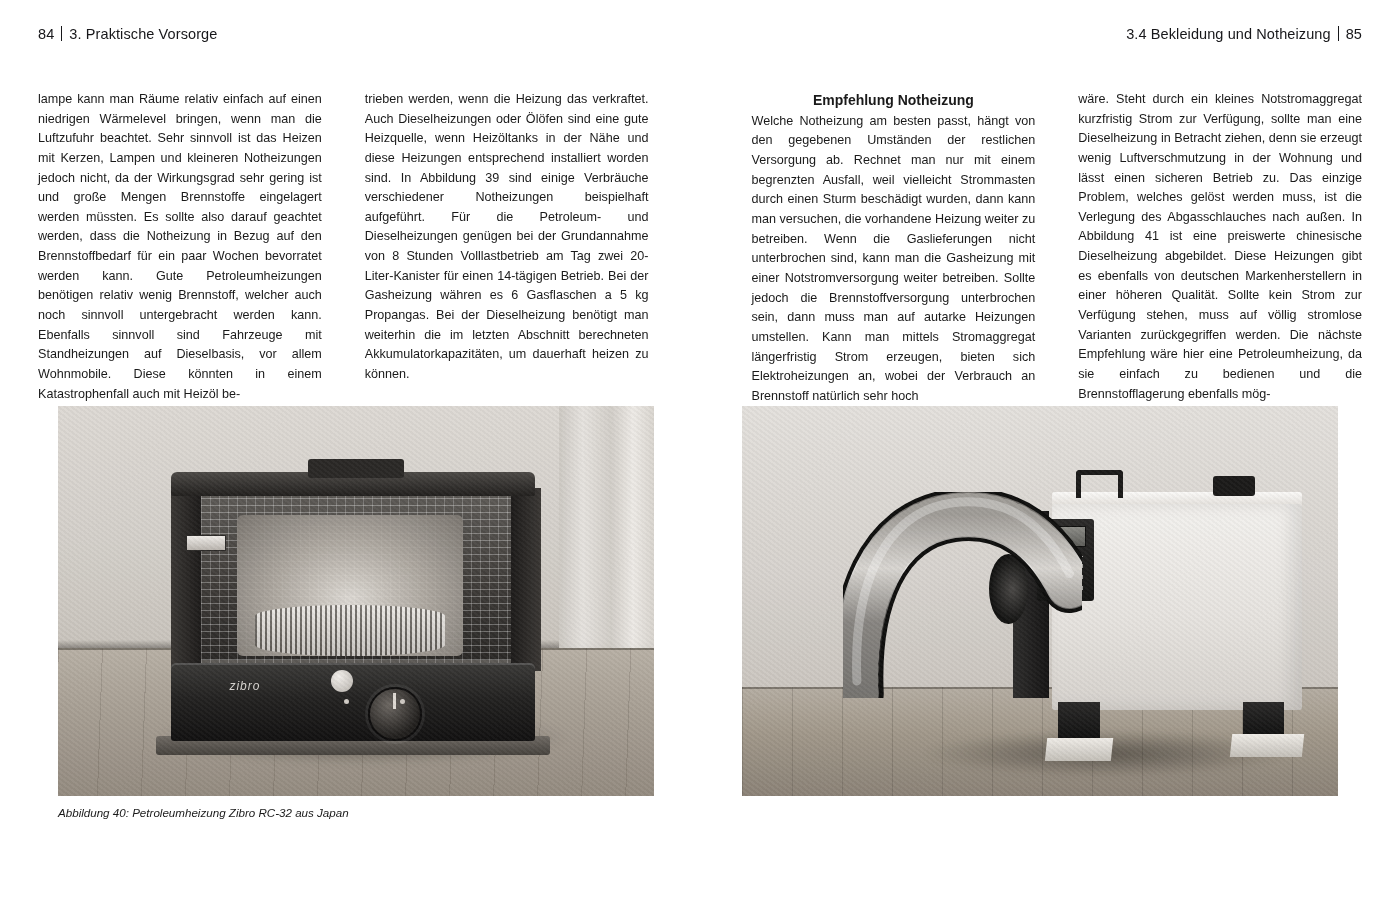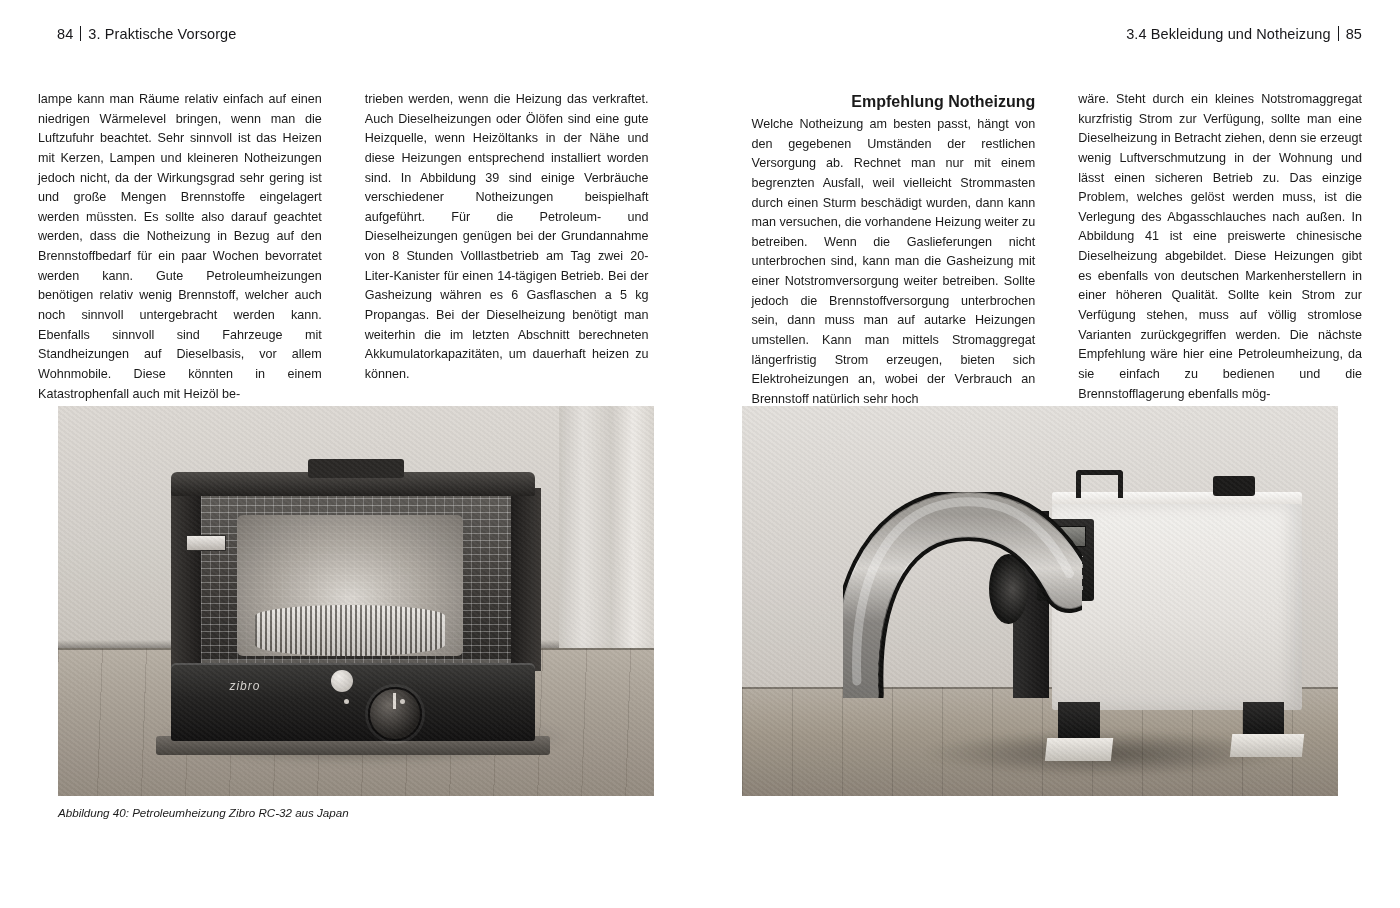--- a/index.html
+++ b/index.html
@@ -23,21 +23,20 @@
   }
 
   
   .runhead {
     position: absolute;
     top: 26px;
     font-size: 14.5px;
     color: #17171a;
     letter-spacing: 0.1px;
     white-space: nowrap;
-    margin-left: 19px;
   }
   .runhead-left { left: 38px; }
   .runhead-right { right: 38px; }
   .runhead .rule {
     display: inline-block;
     width: 1px;
     height: 15px;
     background: #17171a;
     vertical-align: -2px;
     margin: 0 7px;
@@ -60,24 +59,24 @@
     text-align: justify;
     text-justify: inter-word;
     hyphens: manual;
     color: #1a1a1a;
   }
   .col + .col { margin-left: 26px; }
   .col.gap-big { margin-left: 86px; }
   .col p { margin: 0; }
   .col h3 {
     margin: 0 0 0 0;
-    font-size: 16px;
+    font-size: 14px;
     line-height: 1.56;
     font-weight: bold;
-    text-align: right;
+    text-align: center;
   }
 
   
   .figure {
     position: absolute;
   }
   .fig-left  { left: 58px;  top: 406px; width: 596px; }
   .fig-right { left: 742px; top: 406px; width: 596px; }
   .photo {
     position: relative;

